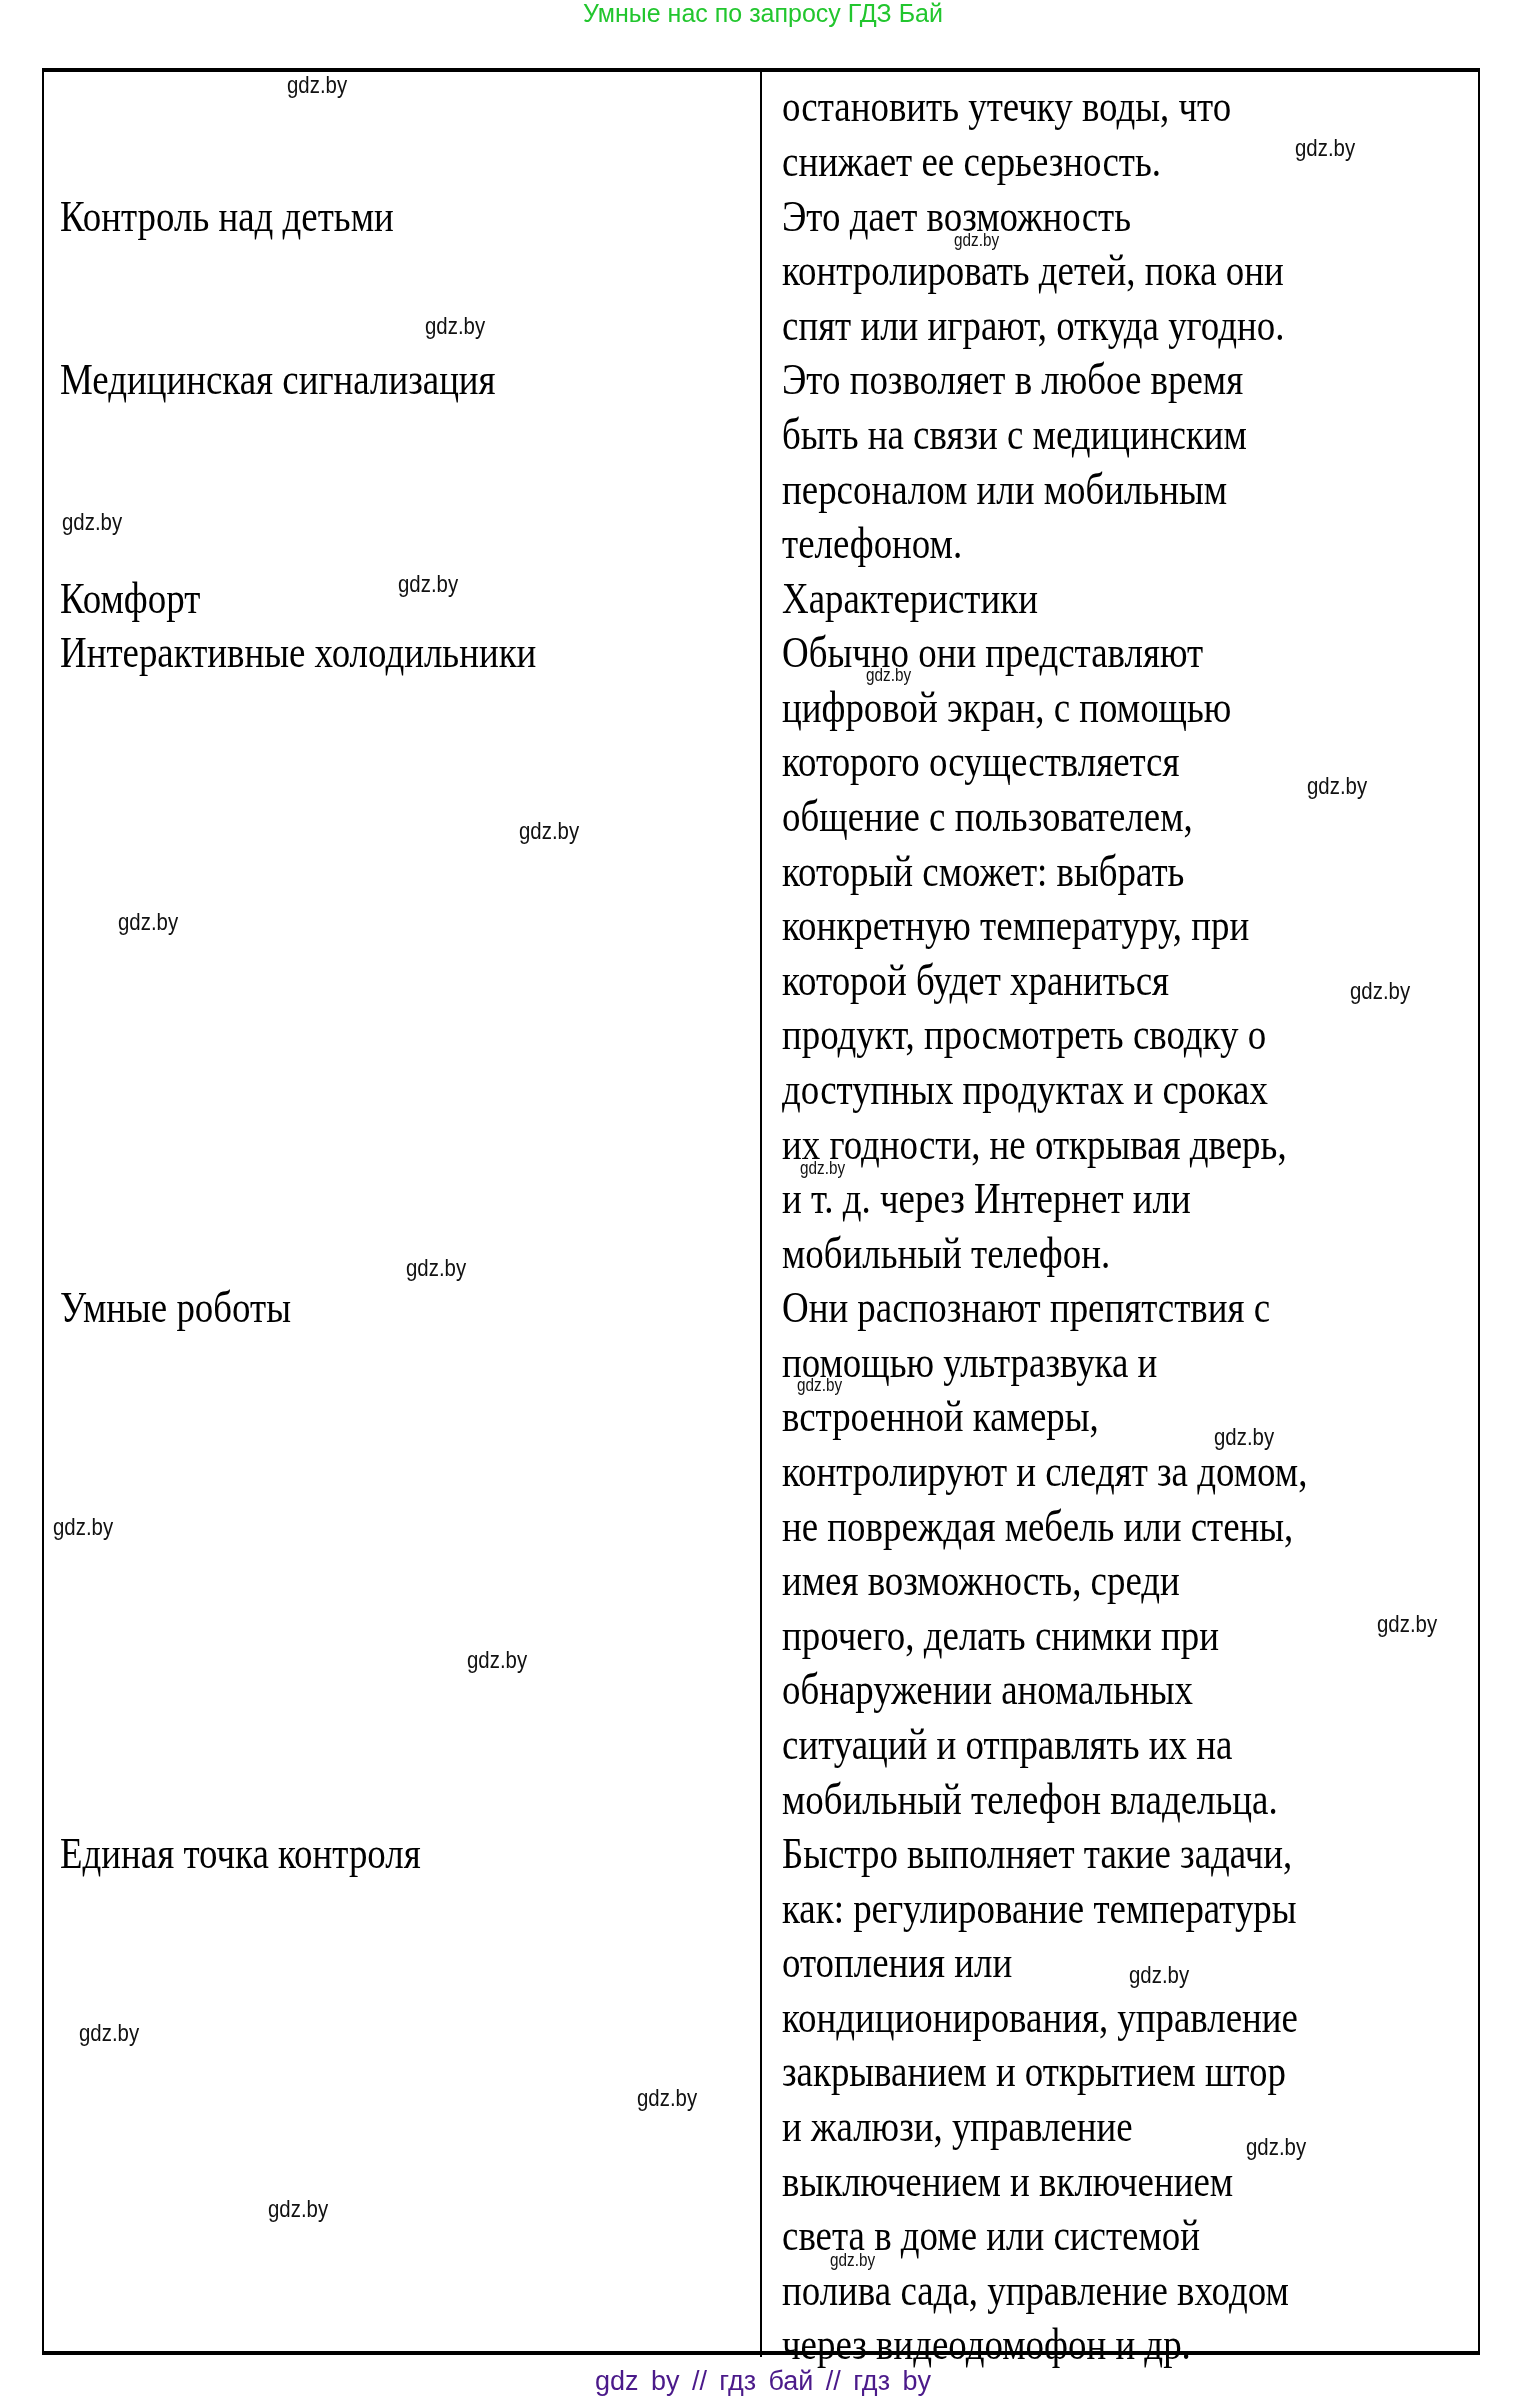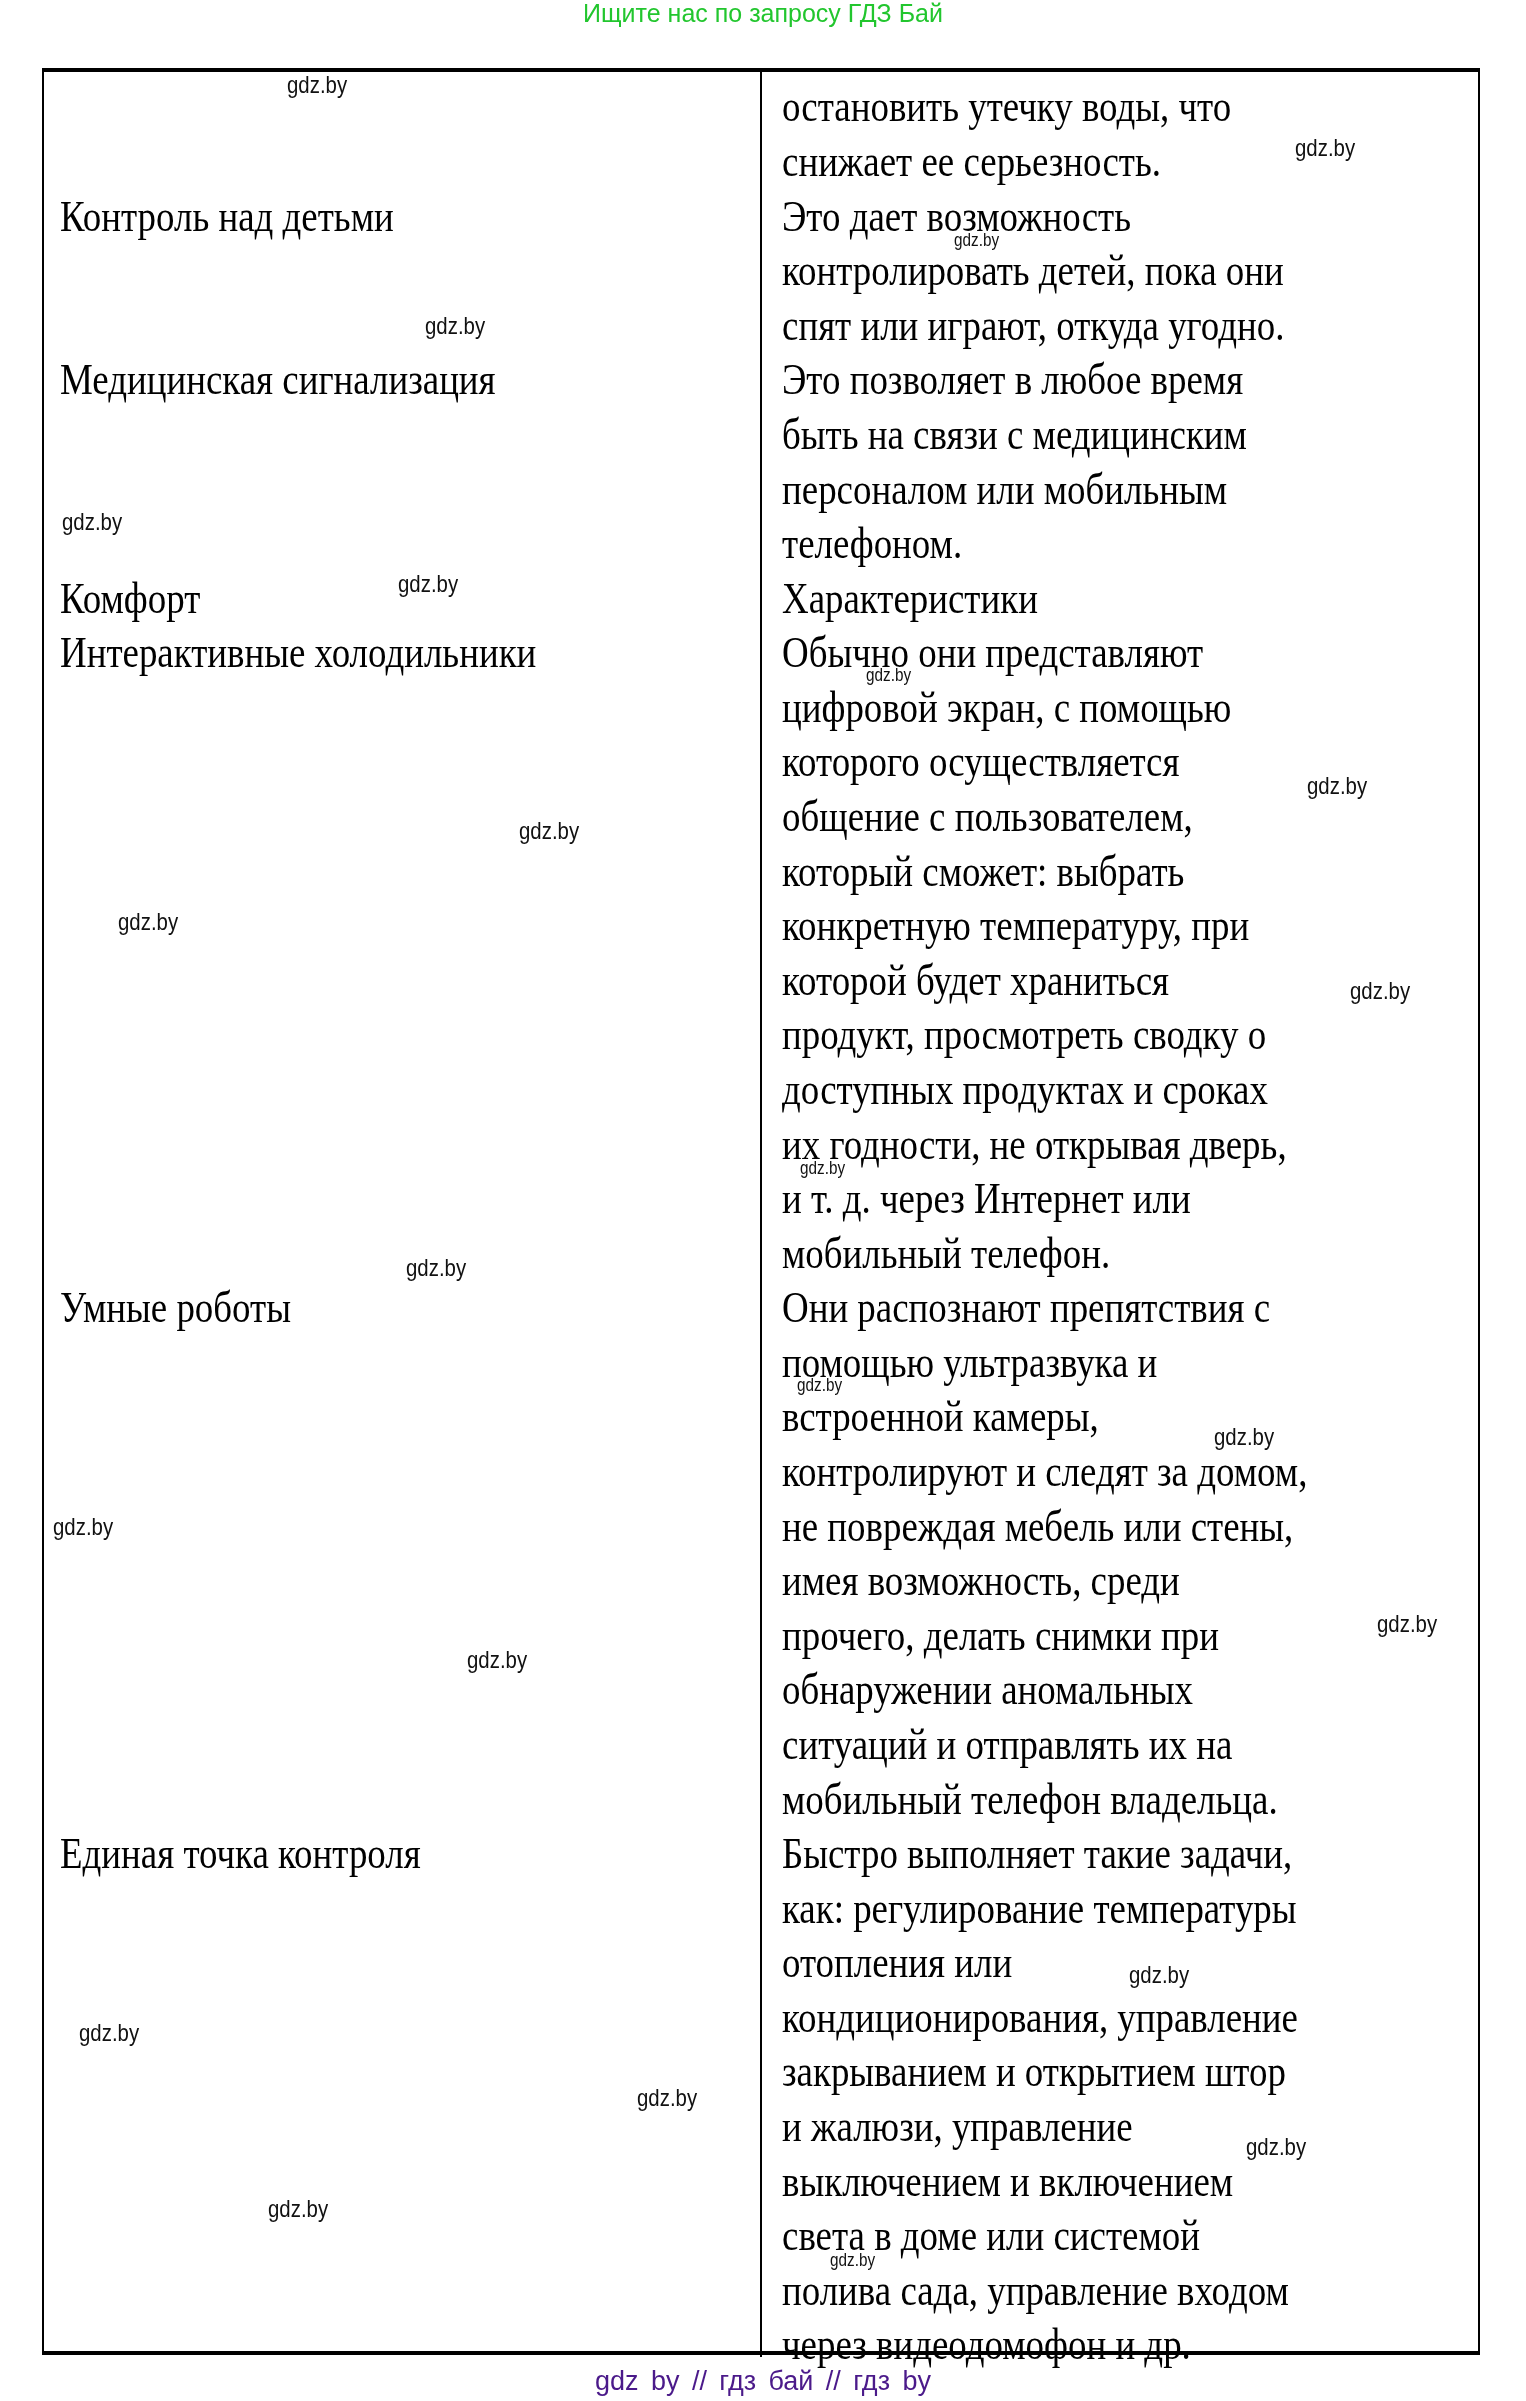--- a/index.html
+++ b/index.html
@@ -34,21 +34,21 @@
   .wm-s { font-size: 18px; }
   .footer {
     position: absolute; left: 0; top: 2365px; width: 1526px; text-align: center;
     color: #4b1a8a; font-family: "Liberation Sans", sans-serif; font-size: 27px; line-height: 32px;
     word-spacing: 4.9px;
   }
 </style>
 </head>
 <body>
 
-<div class="top-banner">Ищите нас по запросу ГДЗ Бай</div>
+<div class="top-banner">Умные нас по запросу ГДЗ Бай</div>
 
 <div class="doc-table"></div>
 <div class="divider"></div>
 
 <div id="left-col">
     <div class="line left-label" style="top: 189px; transform: scaleX(0.82);">Контроль над детьми</div>
     <div class="line left-label" style="top: 352px; transform: scaleX(0.82);">Медицинская сигнализация</div>
     <div class="line left-label" style="top: 571px; transform: scaleX(0.82);">Комфорт</div>
     <div class="line left-label" style="top: 625px; transform: scaleX(0.82);">Интерактивные холодильники</div>
     <div class="line left-label" style="top: 1280px; transform: scaleX(0.82);">Умные роботы</div>

